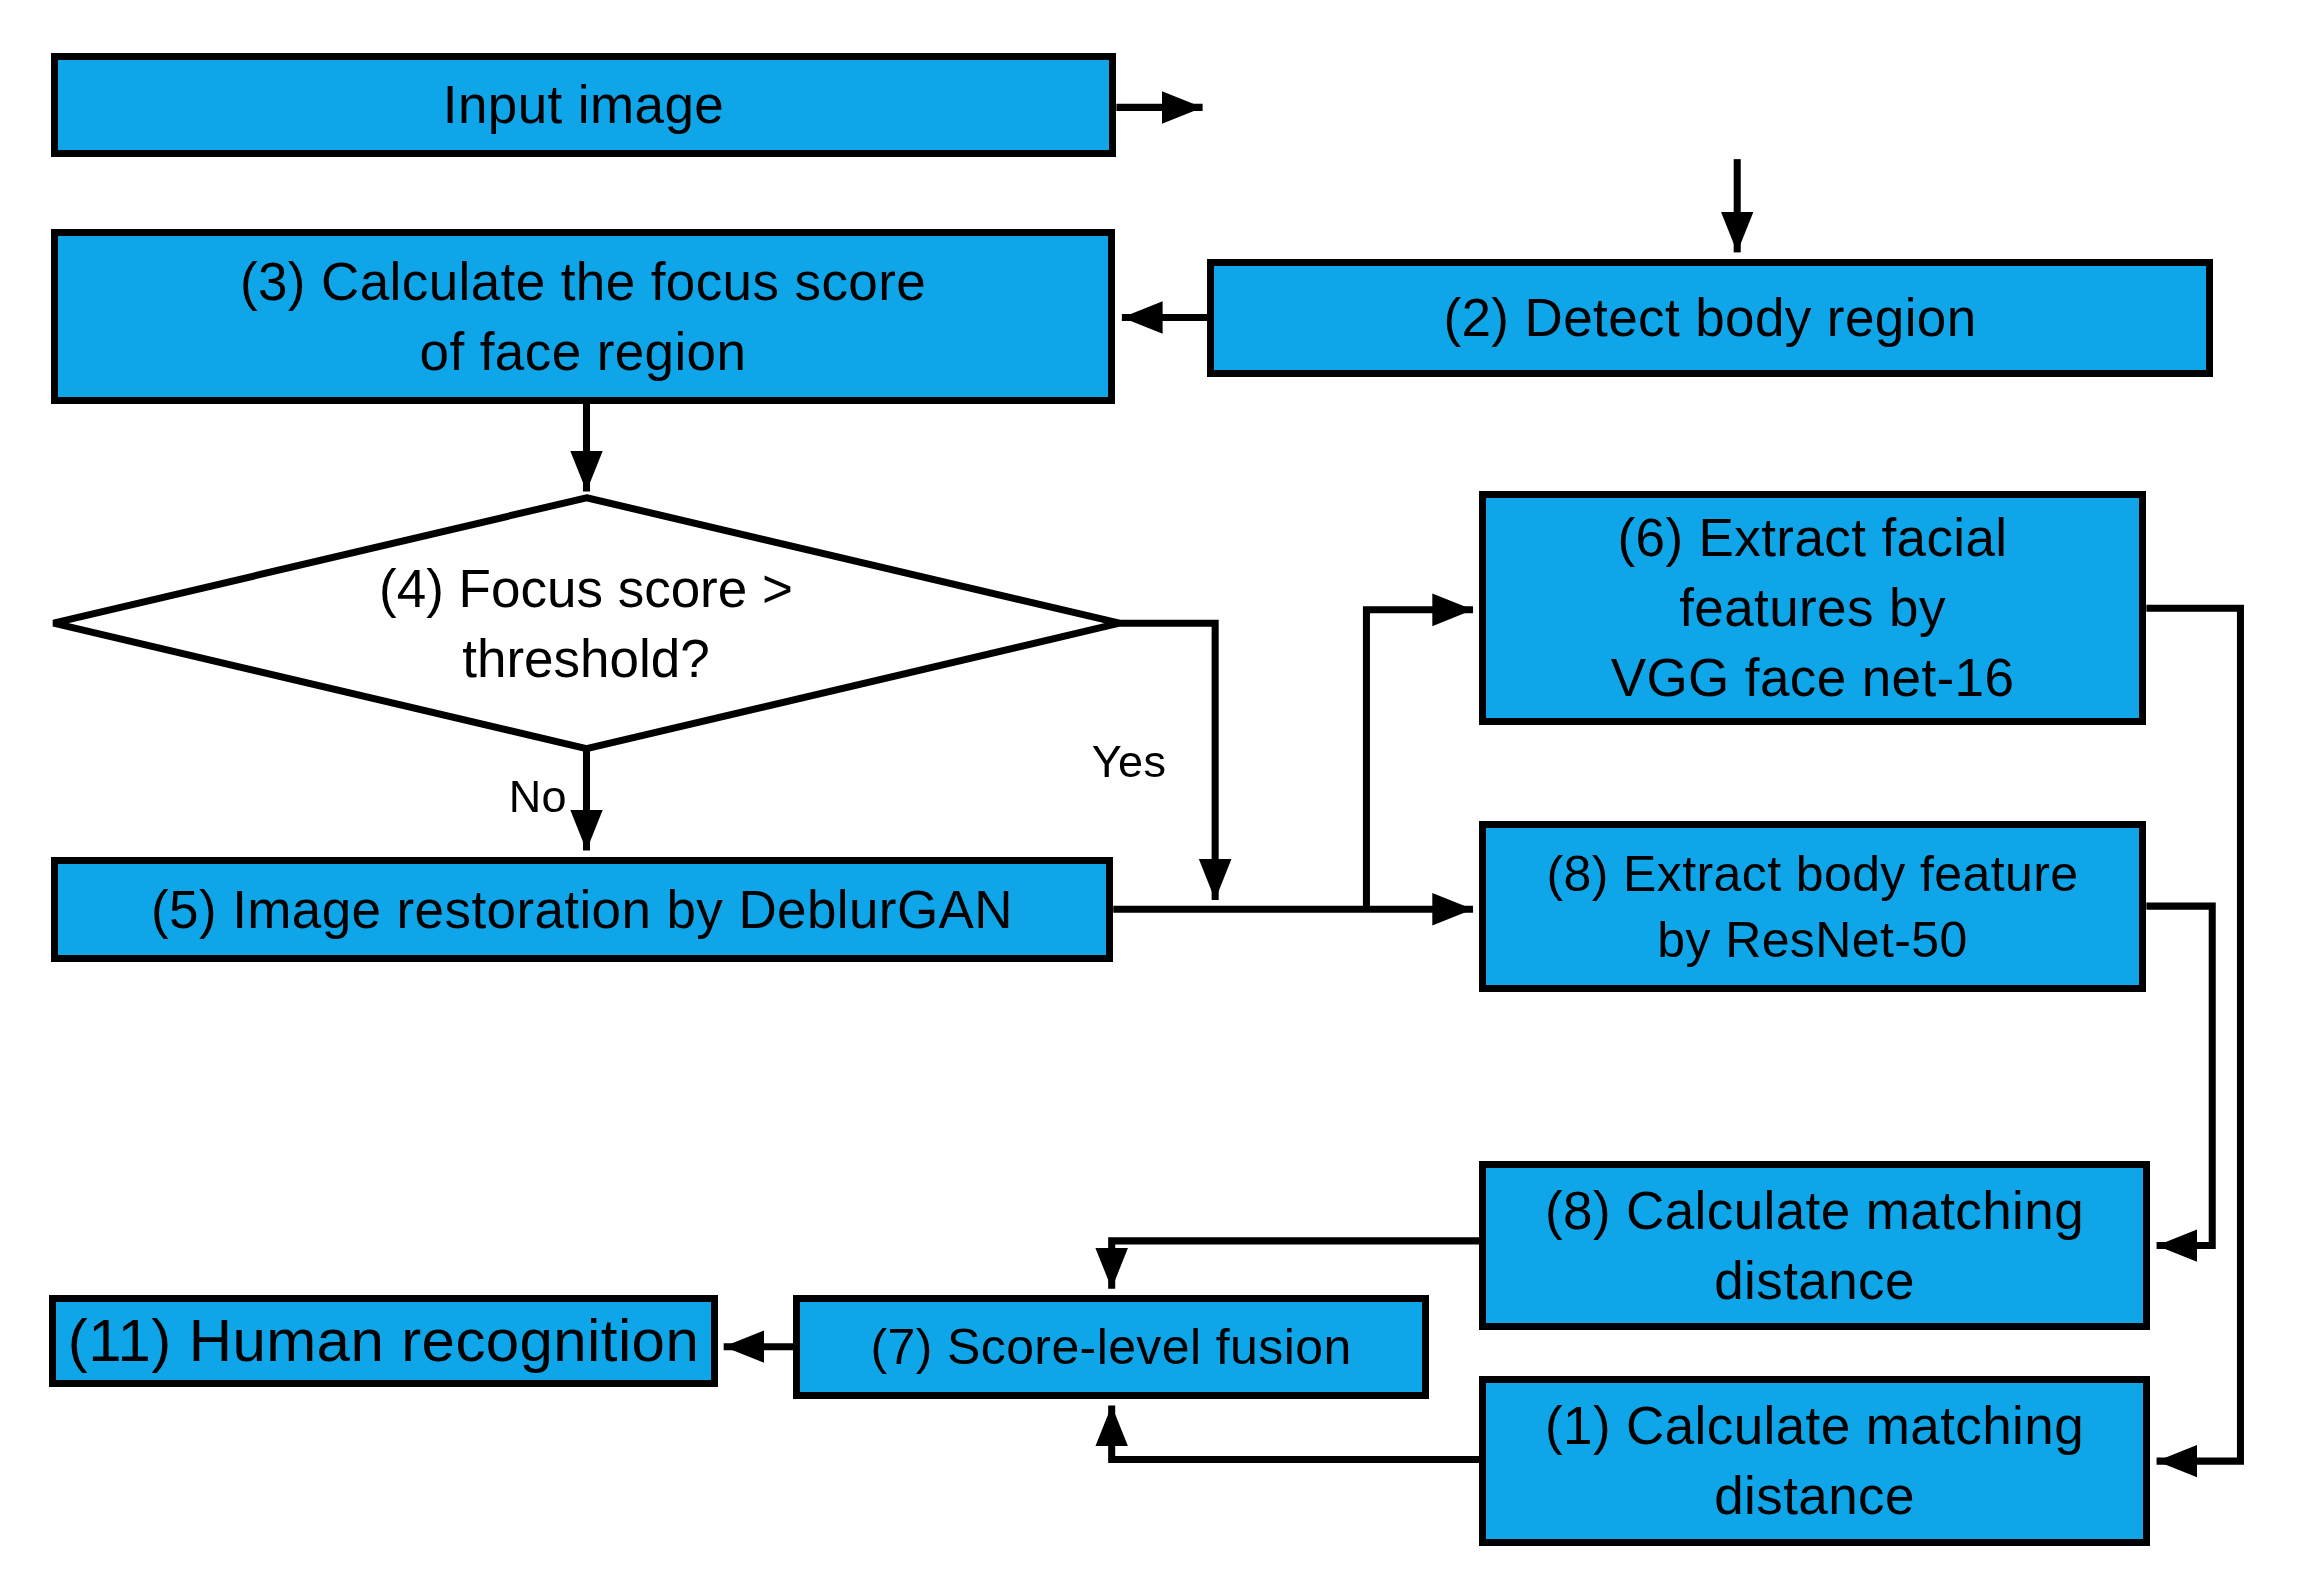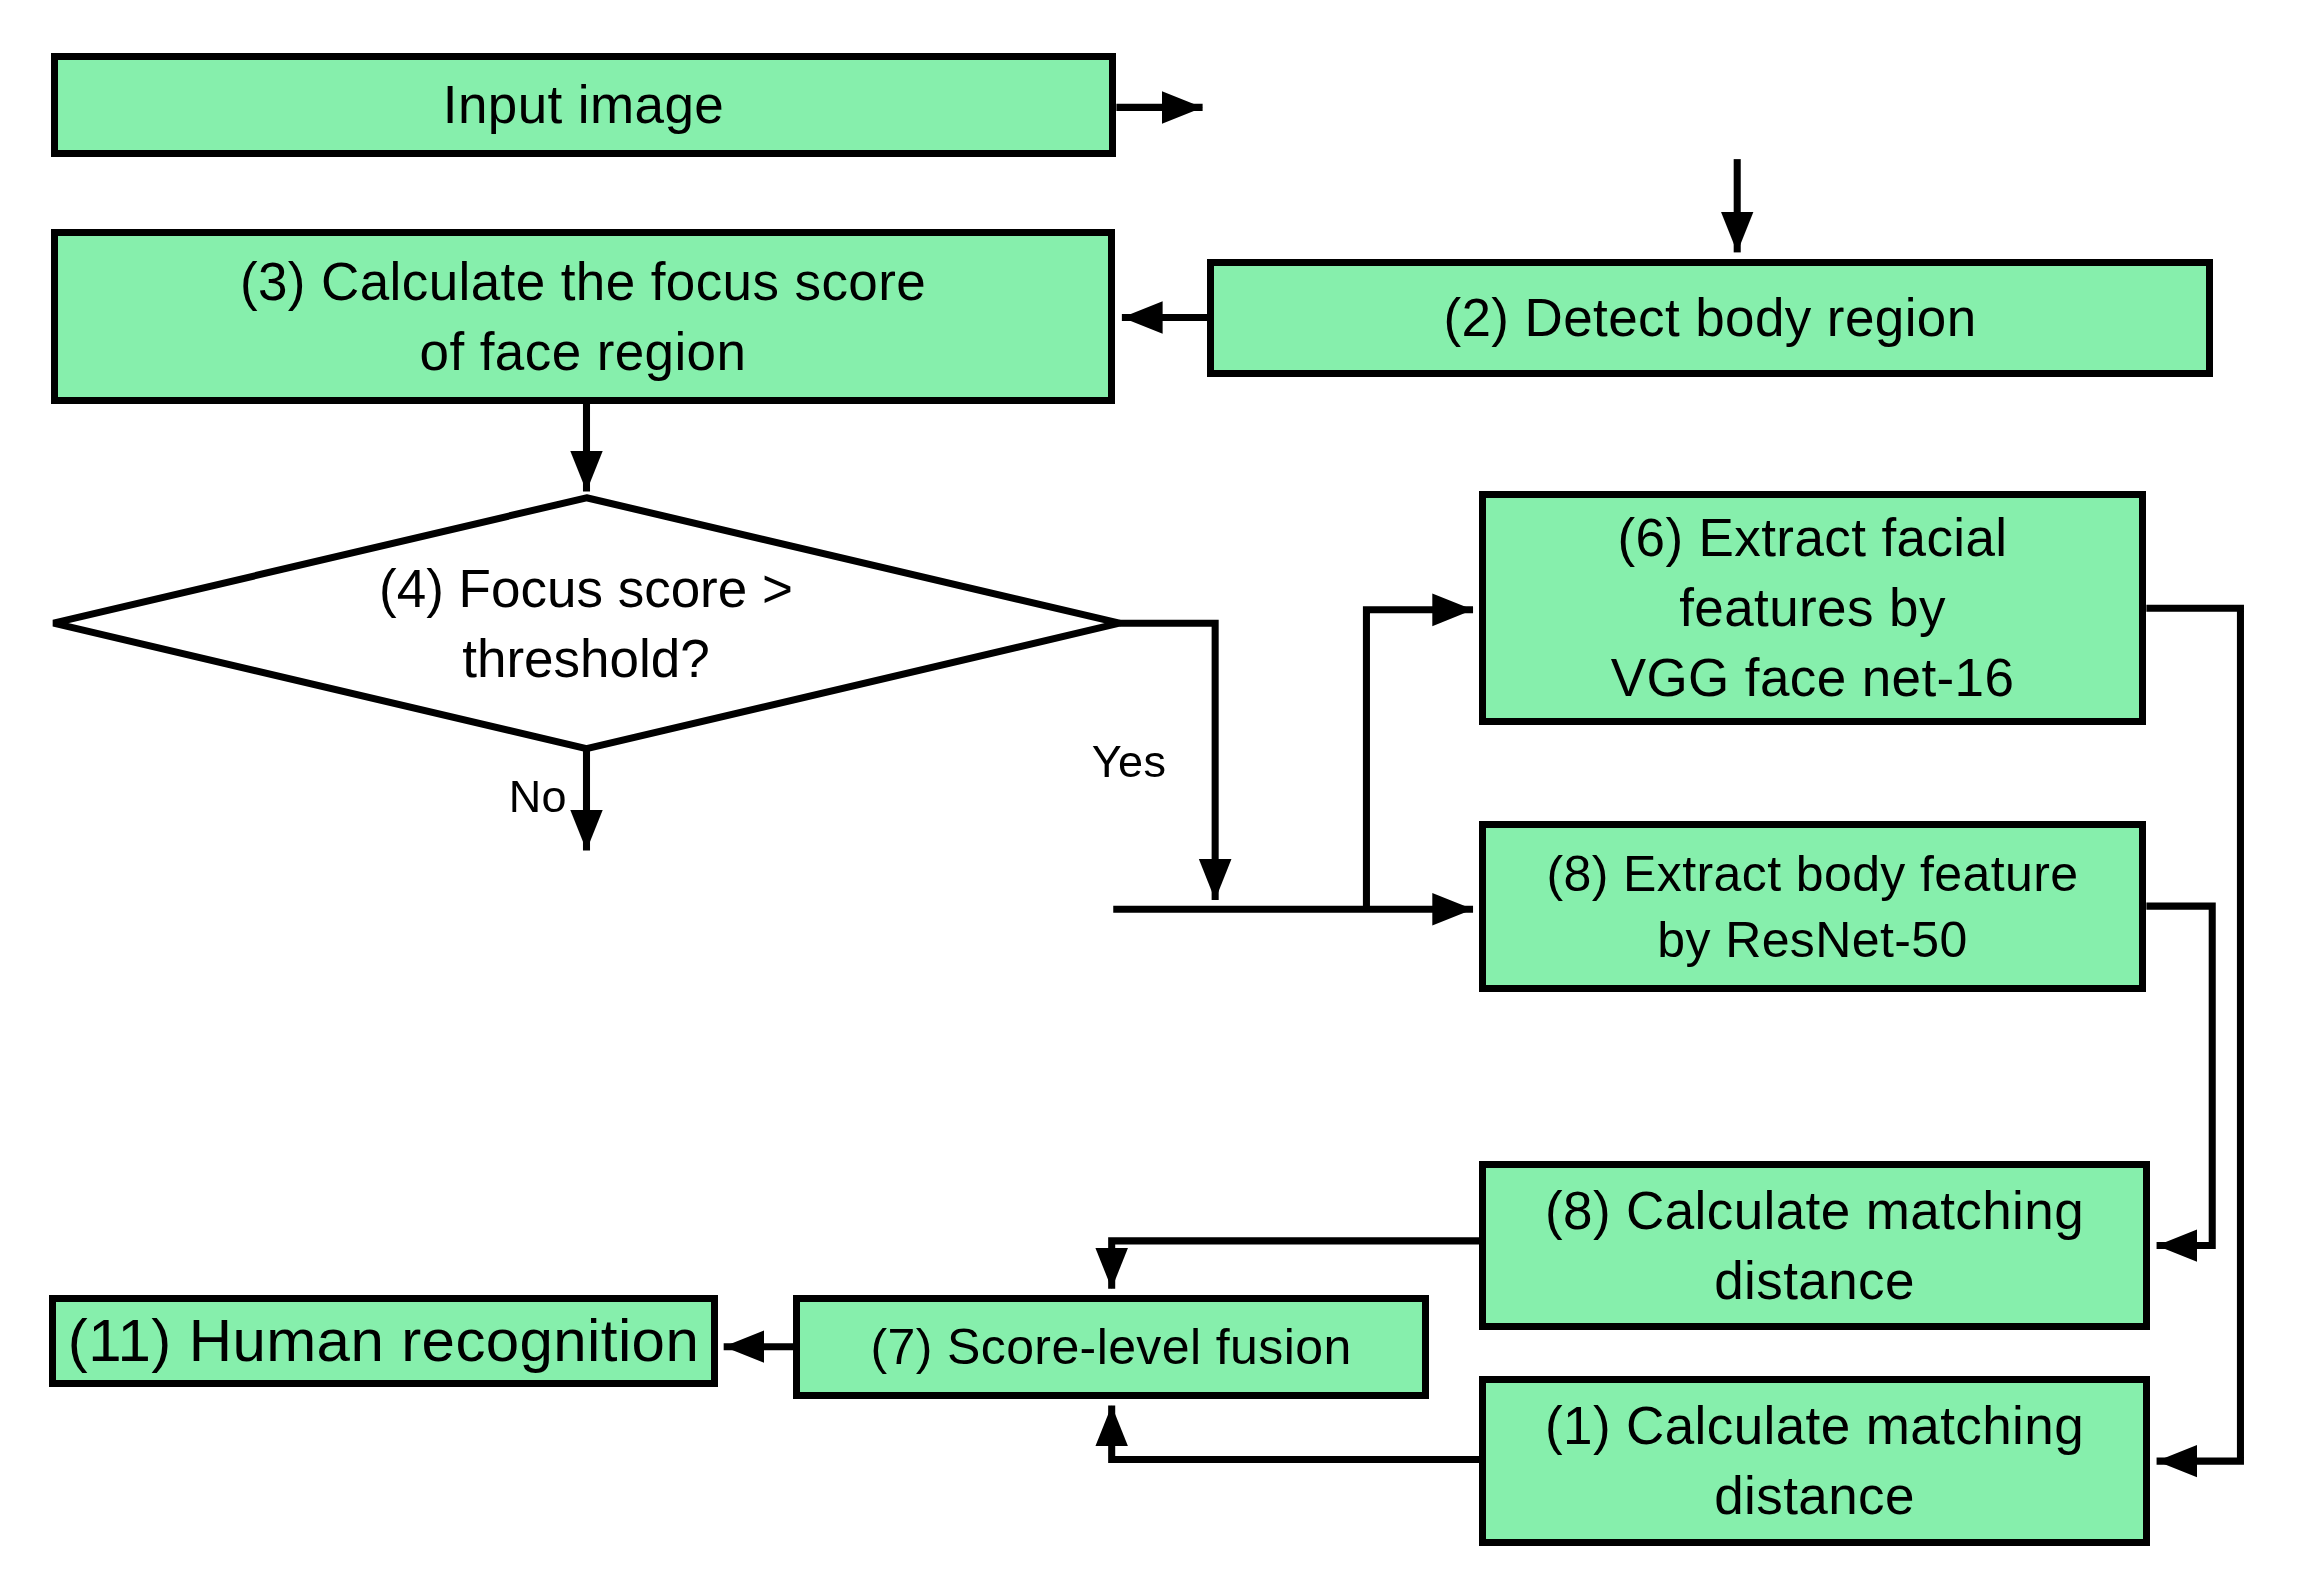--- a/index.html
+++ b/index.html
@@ -24,21 +24,21 @@
   }
   .wires path, .wires polygon.shape {
     fill: none;
     stroke: #000000;
     stroke-width: 9;
   }
   .wires polygon.shape { fill: #ffffff; stroke-width: 9; }
   .box {
     position: absolute;
     box-sizing: border-box;
-    background: #86efac;
+    background: #0ea5e9;
     border: 7.8px solid #000000;
     display: flex;
     align-items: center;
     justify-content: center;
     text-align: center;
     white-space: pre-line;
     font-size: 53px;
     line-height: 1.32;
     letter-spacing: 0.4px;
   }
@@ -108,20 +108,21 @@
 of face region</div>
 
   <div class="box" style="left:1207px; top:259px; width:1006px; height:118px;">(2) Detect body region</div>
 
   <div class="diamond-label" style="left:194px; top:549px; width:784px; height:149px;">(4) Focus score &gt;
 threshold?</div>
 
   <div class="freetext" style="left:1052px; top:735px; width:154px; text-align:center;">Yes</div>
   <div class="freetext" style="left:410px; top:770px; width:157px; text-align:right;">No</div>
 
+  <div class="box" style="left:51px; top:857px; width:1062px; height:105px;">(5) Image restoration by DeblurGAN</div>
 
   <div class="box" style="left:1479px; top:491px; width:667px; height:234px;">(6) Extract facial
 features by
 VGG face net-16</div>
 
   <div class="box" style="left:1479px; top:821px; width:667px; height:171px; font-size:50px;">(8) Extract body feature
 by ResNet-50</div>
 
   <div class="box" style="left:1479px; top:1161px; width:671px; height:169px;">(8) Calculate matching
 distance</div>

